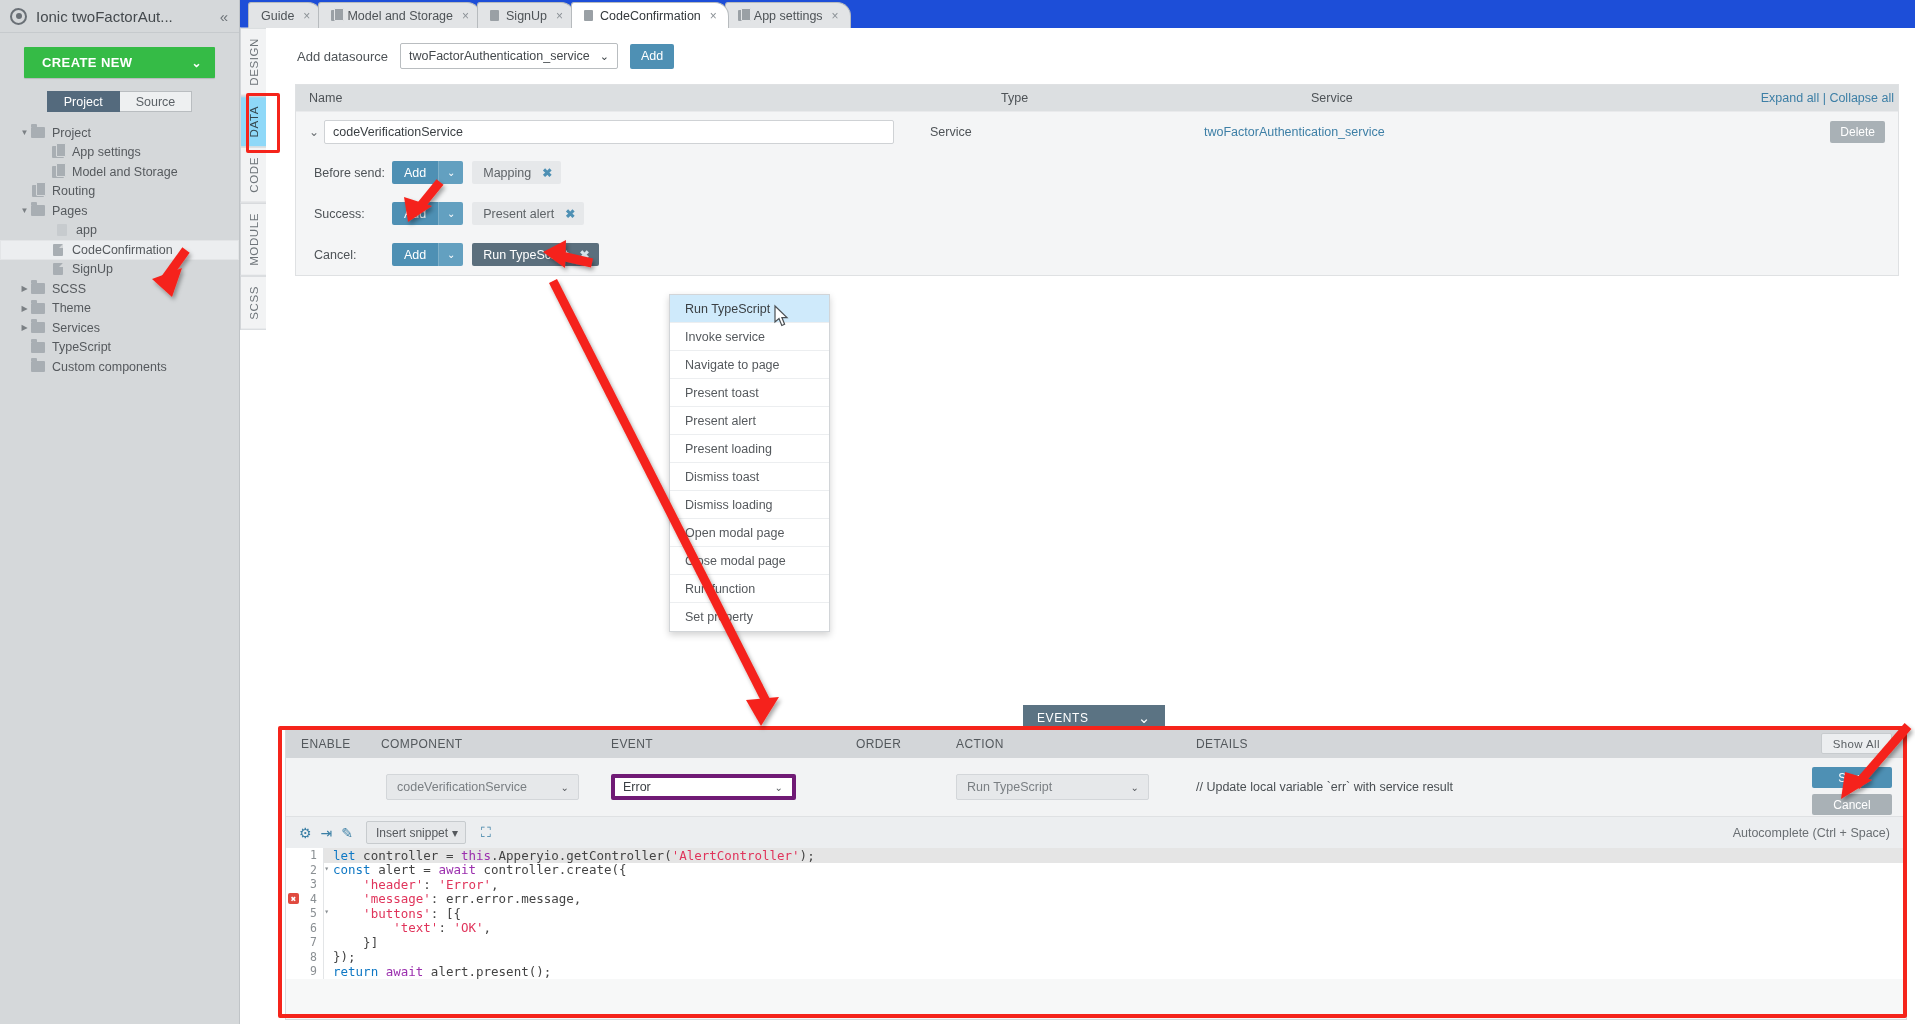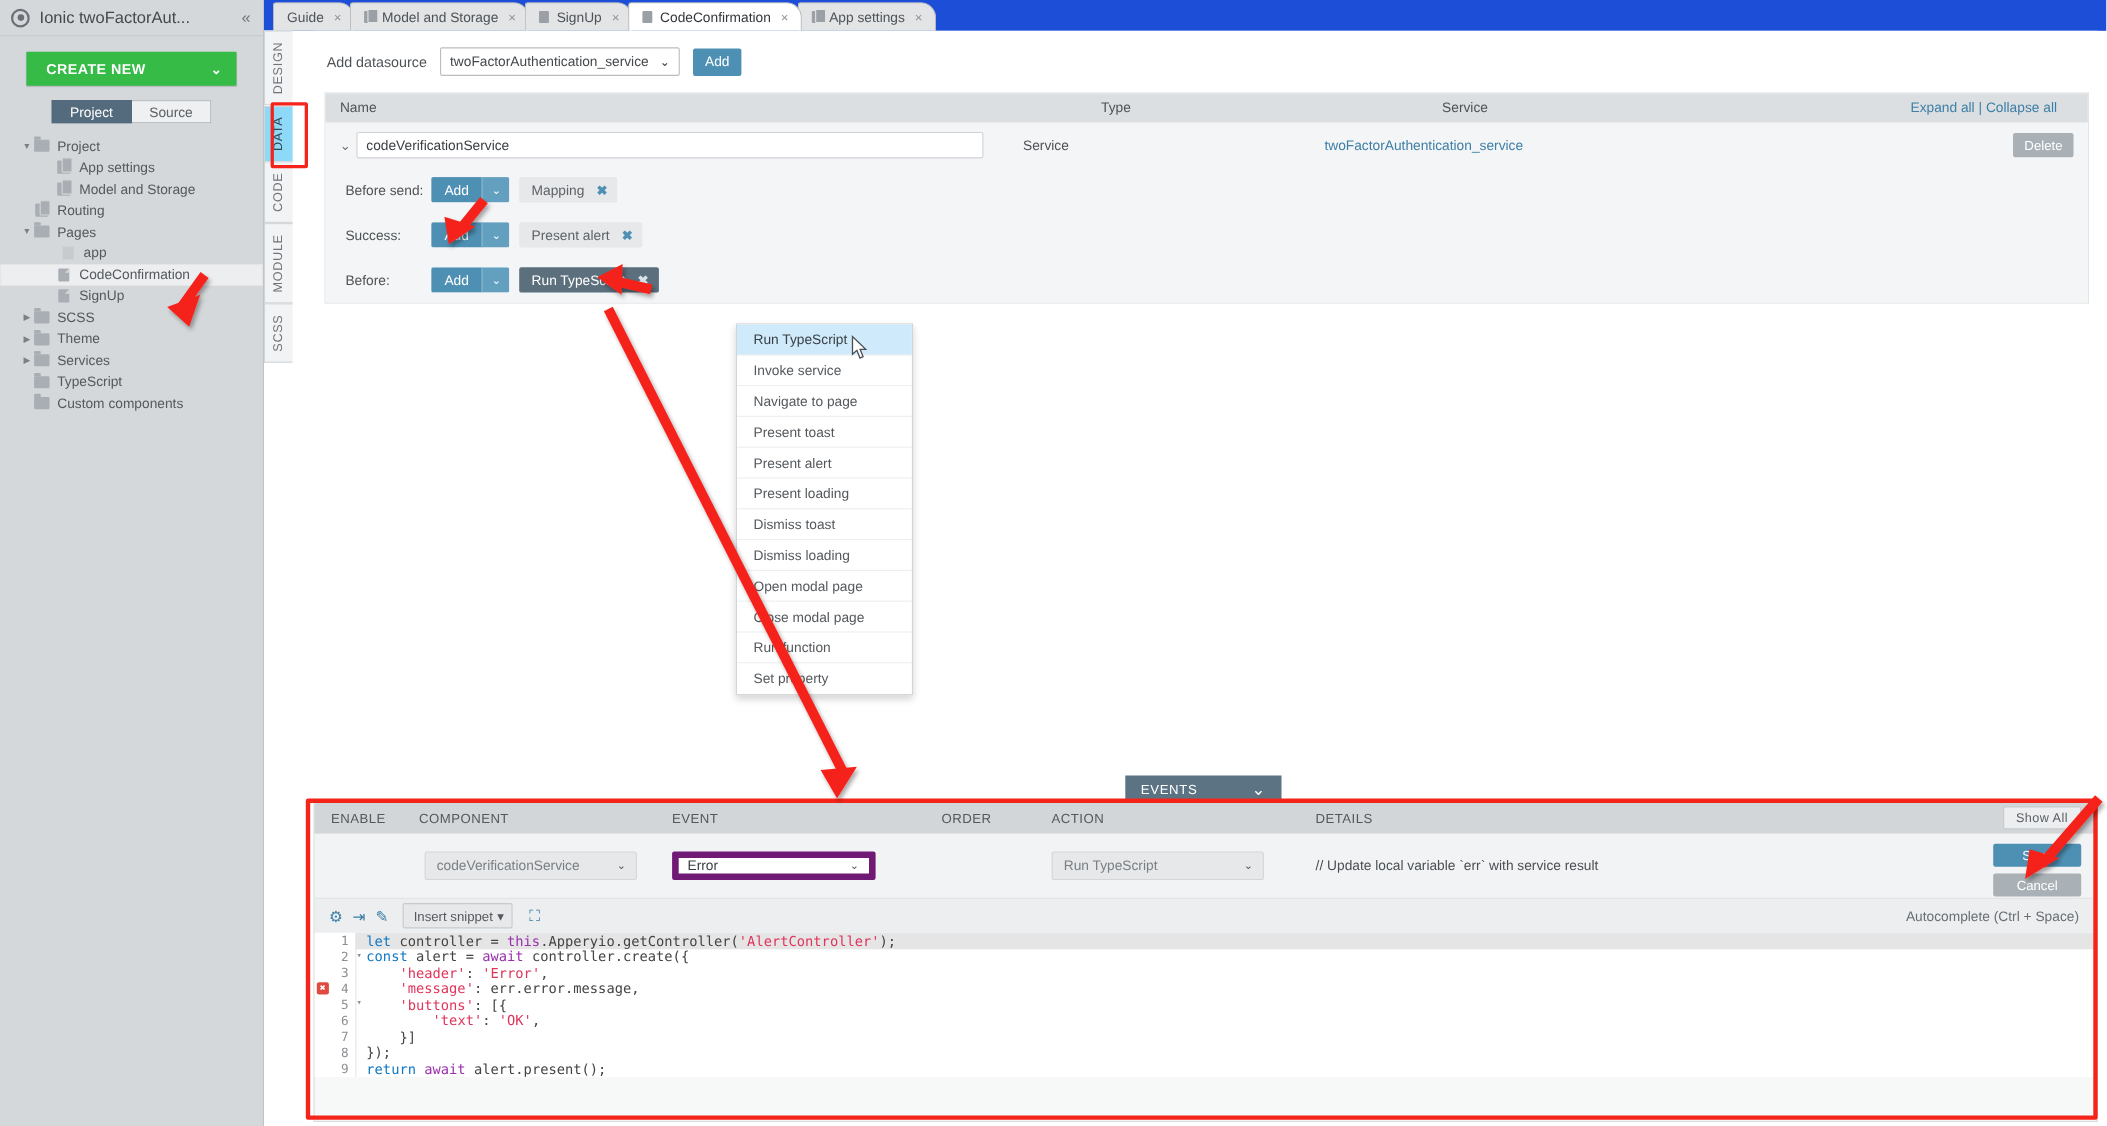--- a/index.html
+++ b/index.html
@@ -114,21 +114,21 @@
 
   
   #dtable { margin:0 8px 0 10px; border:1px solid #dfe1e3; }
   #dthead {
     height:26px; background:#dcdfe1; display:flex; align-items:center;
     font-size:12.5px; color:#4e5357;
   }
   #dthead .c1 { width:705px; padding-left:13px; }
   #dthead .c2 { width:310px; }
   #dthead .c3 { flex:1; }
-  #dthead .c4 { margin-left:auto; padding-right:28px; color:#3d7fa6; }
+  #dthead .c4 { margin-left:auto; padding-right:4px; color:#3d7fa6; }
   #dthead .c4 a { color:#3d7fa6; text-decoration:none; }
 
   #dtbody { background:#f4f5f6; border-top:1px solid #e9eaec; }
   #drow1 { display:flex; align-items:center; height:40px; padding-left:8px; }
   #drow1 .caret { width:20px; text-align:center; color:#6b7074; font-size:12px; }
   #drow1 .nameinput {
     width:570px; height:24px; background:#fff; border:1px solid #cfd2d5; border-radius:2px;
     display:flex; align-items:center; padding:0 8px; font-size:12.5px; color:#3a3f43;
   }
   #drow1 .type { width:310px; padding-left:36px; font-size:12.5px; color:#4e5357;}
@@ -193,21 +193,21 @@
   #erow .c-event { width:245px; }
   #erow .c-order { width:100px; }
   #erow .c-action { width:240px; }
   #erow .c-details { flex:1; font-size:12.5px; color:#4a4f53; }
   .sel-gray {
     width:193px; height:26px; background:#e6e8ea; border:1px solid #d3d6d9; border-radius:2px;
     display:flex; align-items:center; justify-content:space-between; padding:0 9px 0 10px;
     font-size:12.5px; color:#7a7f83;
   }
   .sel-white {
-    width:185px; height:26px; background:#fff; border:6px solid #701a75; border-radius:2px;
+    width:185px; height:26px; background:#fff; border:4px solid #701a75; border-radius:2px;
     display:flex; align-items:center; justify-content:space-between; padding:0 9px 0 8px;
     font-size:12.5px; color:#3a3f43;
   }
   .sel-gray .cv, .sel-white .cv { font-size:10px; color:#55595d; }
   #btncol { position:absolute; right:14px; top:9px; }
   #btncol .bt { width:80px; height:21px; display:flex; align-items:center; justify-content:center; font-size:12px; color:#fff; border-radius:2px; margin-bottom:6px;}
   #btncol .save { background:#4e90b4; }
   #btncol .cancel { background:#a9b1b6; }
 
   
@@ -416,21 +416,21 @@
             <div class="addbtn">
               <span class="a">Add</span>
               <span class="b">⌄</span>
             </div>
             <div class="chip">
               <span>Present alert</span>
               <span class="cx">✖</span>
             </div>
           </div>
           <div class="hrow">
-            <span class="hl">Before:</span>
+            <span class="hl">Cancel:</span>
             <div class="addbtn">
               <span class="a">Add</span>
               <span class="b">⌄</span>
             </div>
             <div class="chip dark">
               <span>Run TypeScript</span>
               <span class="cx">✖</span>
             </div>
           </div>
         </div>

